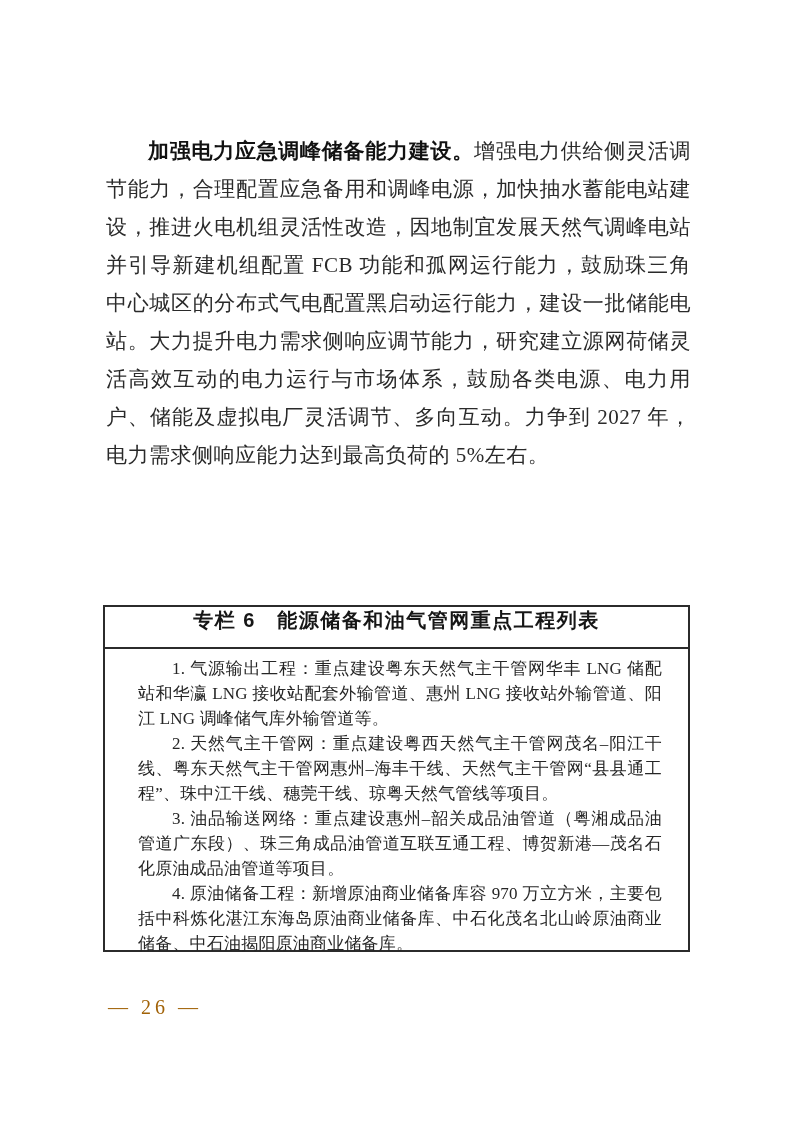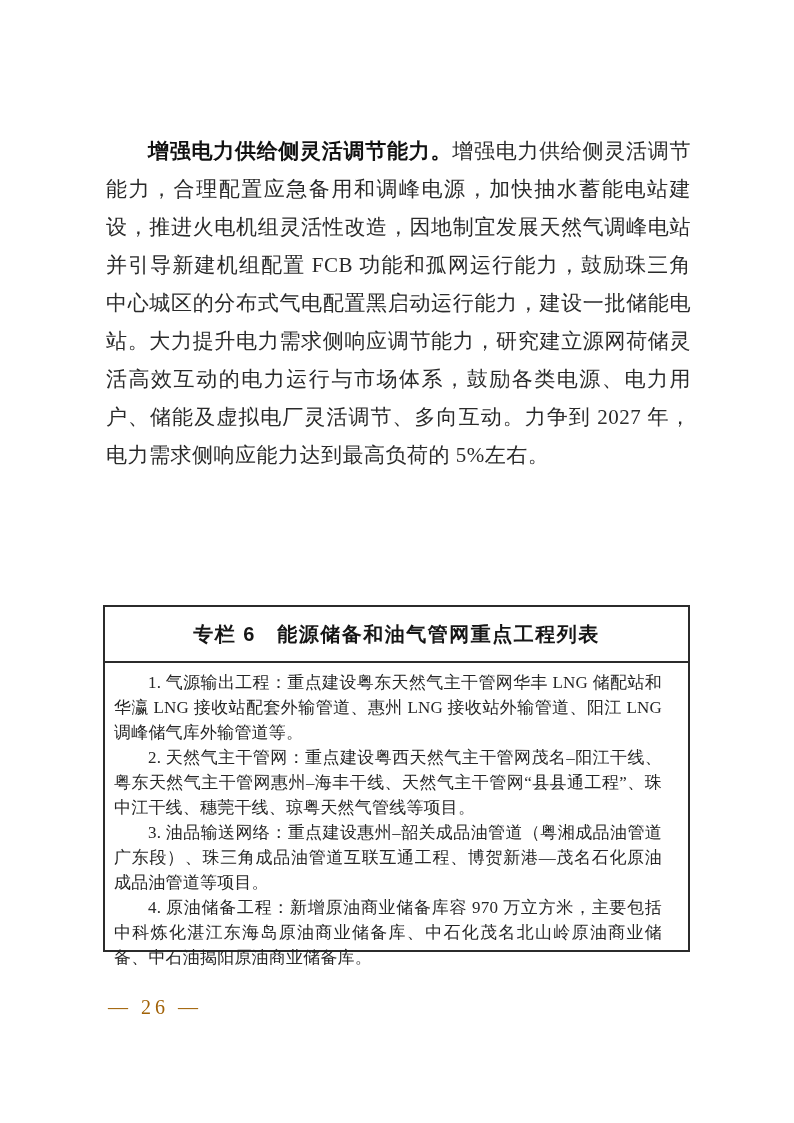--- a/index.html
+++ b/index.html
@@ -42,36 +42,36 @@
     position: absolute;
     left: 103px;
     top: 605px;
     width: 587px;
     height: 347px;
     border: 2px solid #2b2b2b;
     box-sizing: border-box;
     background: #ffffff;
   }
   .column-box-header {
-    height: 56px;
+    height: 42px;
     border-bottom: 2px solid #2b2b2b;
     box-sizing: border-box;
     display: flex;
-    align-items: center;
     justify-content: center;
   }
   .column-box-title {
     font-family: "Liberation Sans", sans-serif;
     font-weight: bold;
     font-size: 20px;
     letter-spacing: 1.5px;
     color: #161616;
   }
   .column-box-body {
     padding: 7px 26px 6px 9px;
+    margin-left: 24px;
   }
   .column-box-body p {
     margin: 0;
     font-size: 17px;
     line-height: 25px;
     text-align: justify;
     text-justify: inter-character;
     text-indent: 2em;
     letter-spacing: 0.2px;
     color: #262626;
@@ -85,21 +85,21 @@
     color: #a16207;
   }
 </style>
 </head>
 <body>
 
 <div class="page">
 
   <div class="body-text">
     <p class="indent">
-      <span class="bold-lead">增强电力供给侧灵活调节能力。</span><span>增强电力供给侧灵活调节能力，合理配置应急备用和调峰电源，加快抽水蓄能电站建设，推进火电机组灵活性改造，因地制宜发展天然气调峰电站并引导新建机组配置 FCB 功能和孤网运行能力，鼓励珠三角中心城区的分布式气电配置黑启动运行能力，建设一批储能电站。大力提升电力需求侧响应调节能力，研究建立源网荷储灵活高效互动的电力运行与市场体系，鼓励各类电源、电力用户、储能及虚拟电厂灵活调节、多向互动。力争到 2027 年，电力需求侧响应能力达到最高负荷的 5%左右。</span>
+      <span class="bold-lead">加强电力应急调峰储备能力建设。</span><span>增强电力供给侧灵活调节能力，合理配置应急备用和调峰电源，加快抽水蓄能电站建设，推进火电机组灵活性改造，因地制宜发展天然气调峰电站并引导新建机组配置 FCB 功能和孤网运行能力，鼓励珠三角中心城区的分布式气电配置黑启动运行能力，建设一批储能电站。大力提升电力需求侧响应调节能力，研究建立源网荷储灵活高效互动的电力运行与市场体系，鼓励各类电源、电力用户、储能及虚拟电厂灵活调节、多向互动。力争到 2027 年，电力需求侧响应能力达到最高负荷的 5%左右。</span>
     </p>
   </div>
 
   <div class="column-box">
     <div class="column-box-header">
       <span class="column-box-title">专栏 6　能源储备和油气管网重点工程列表</span>
     </div>
     <div class="column-box-body">
       <p>1. 气源输出工程：重点建设粤东天然气主干管网华丰 LNG 储配站和华瀛 LNG 接收站配套外输管道、惠州 LNG 接收站外输管道、阳江 LNG 调峰储气库外输管道等。</p>
       <p>2. 天然气主干管网：重点建设粤西天然气主干管网茂名–阳江干线、粤东天然气主干管网惠州–海丰干线、天然气主干管网“县县通工程”、珠中江干线、穗莞干线、琼粤天然气管线等项目。</p>

